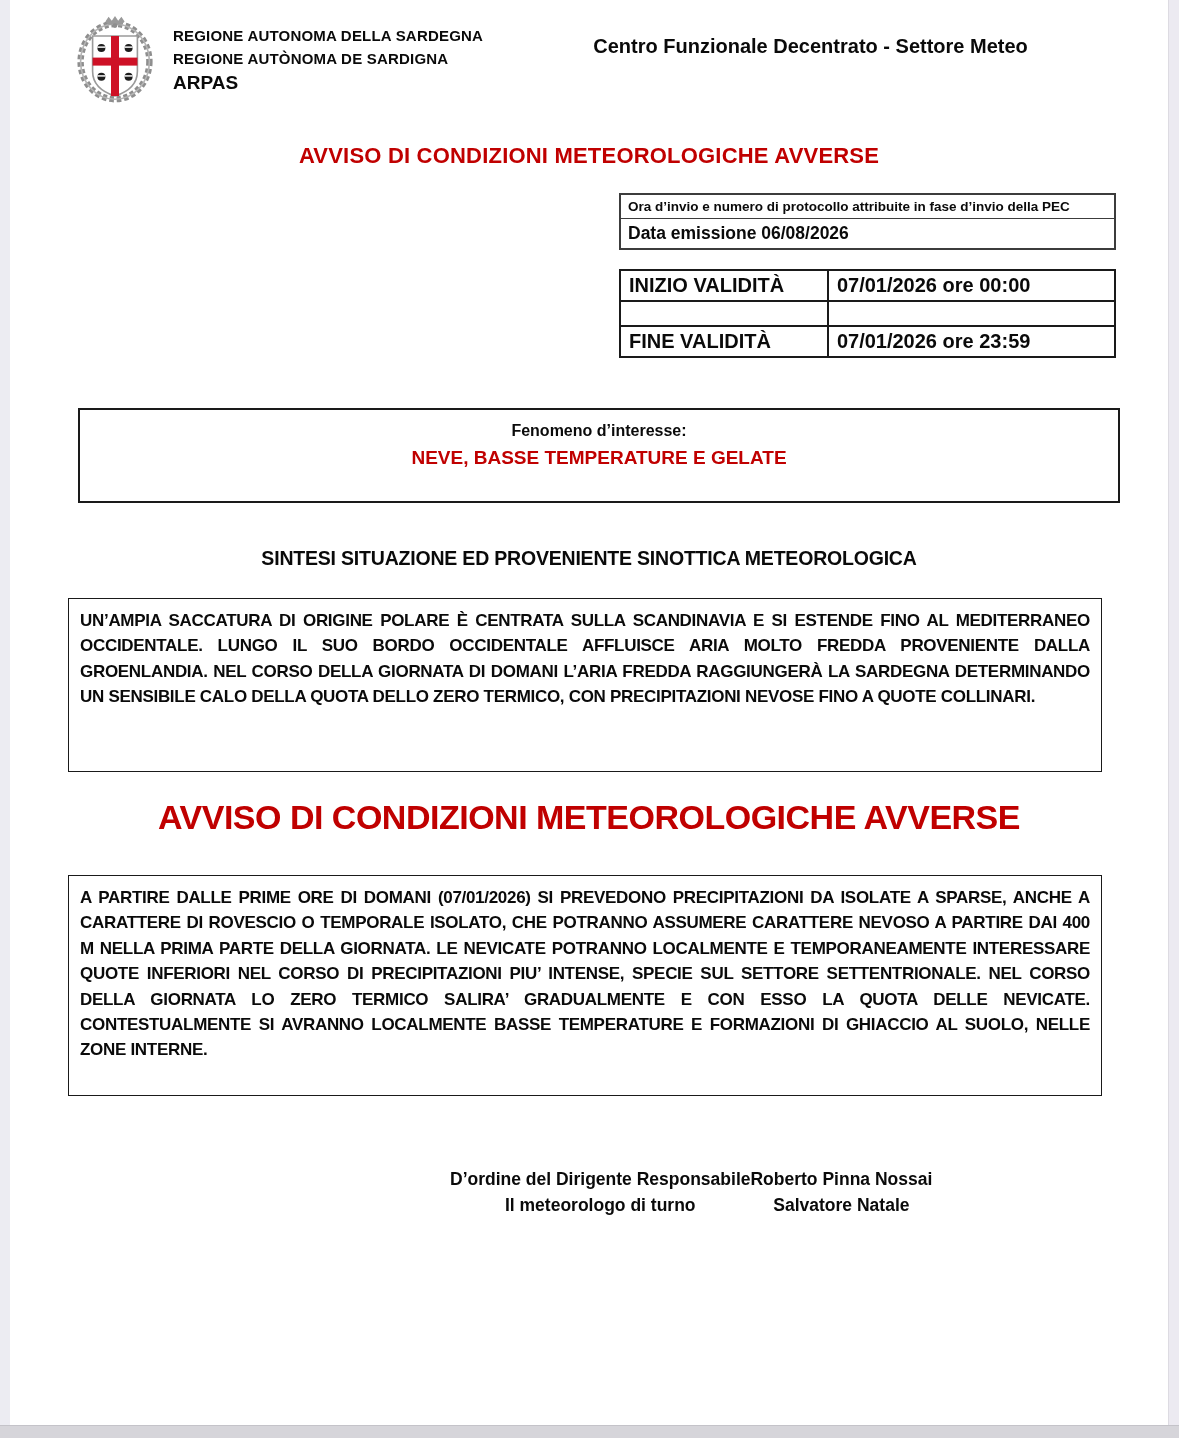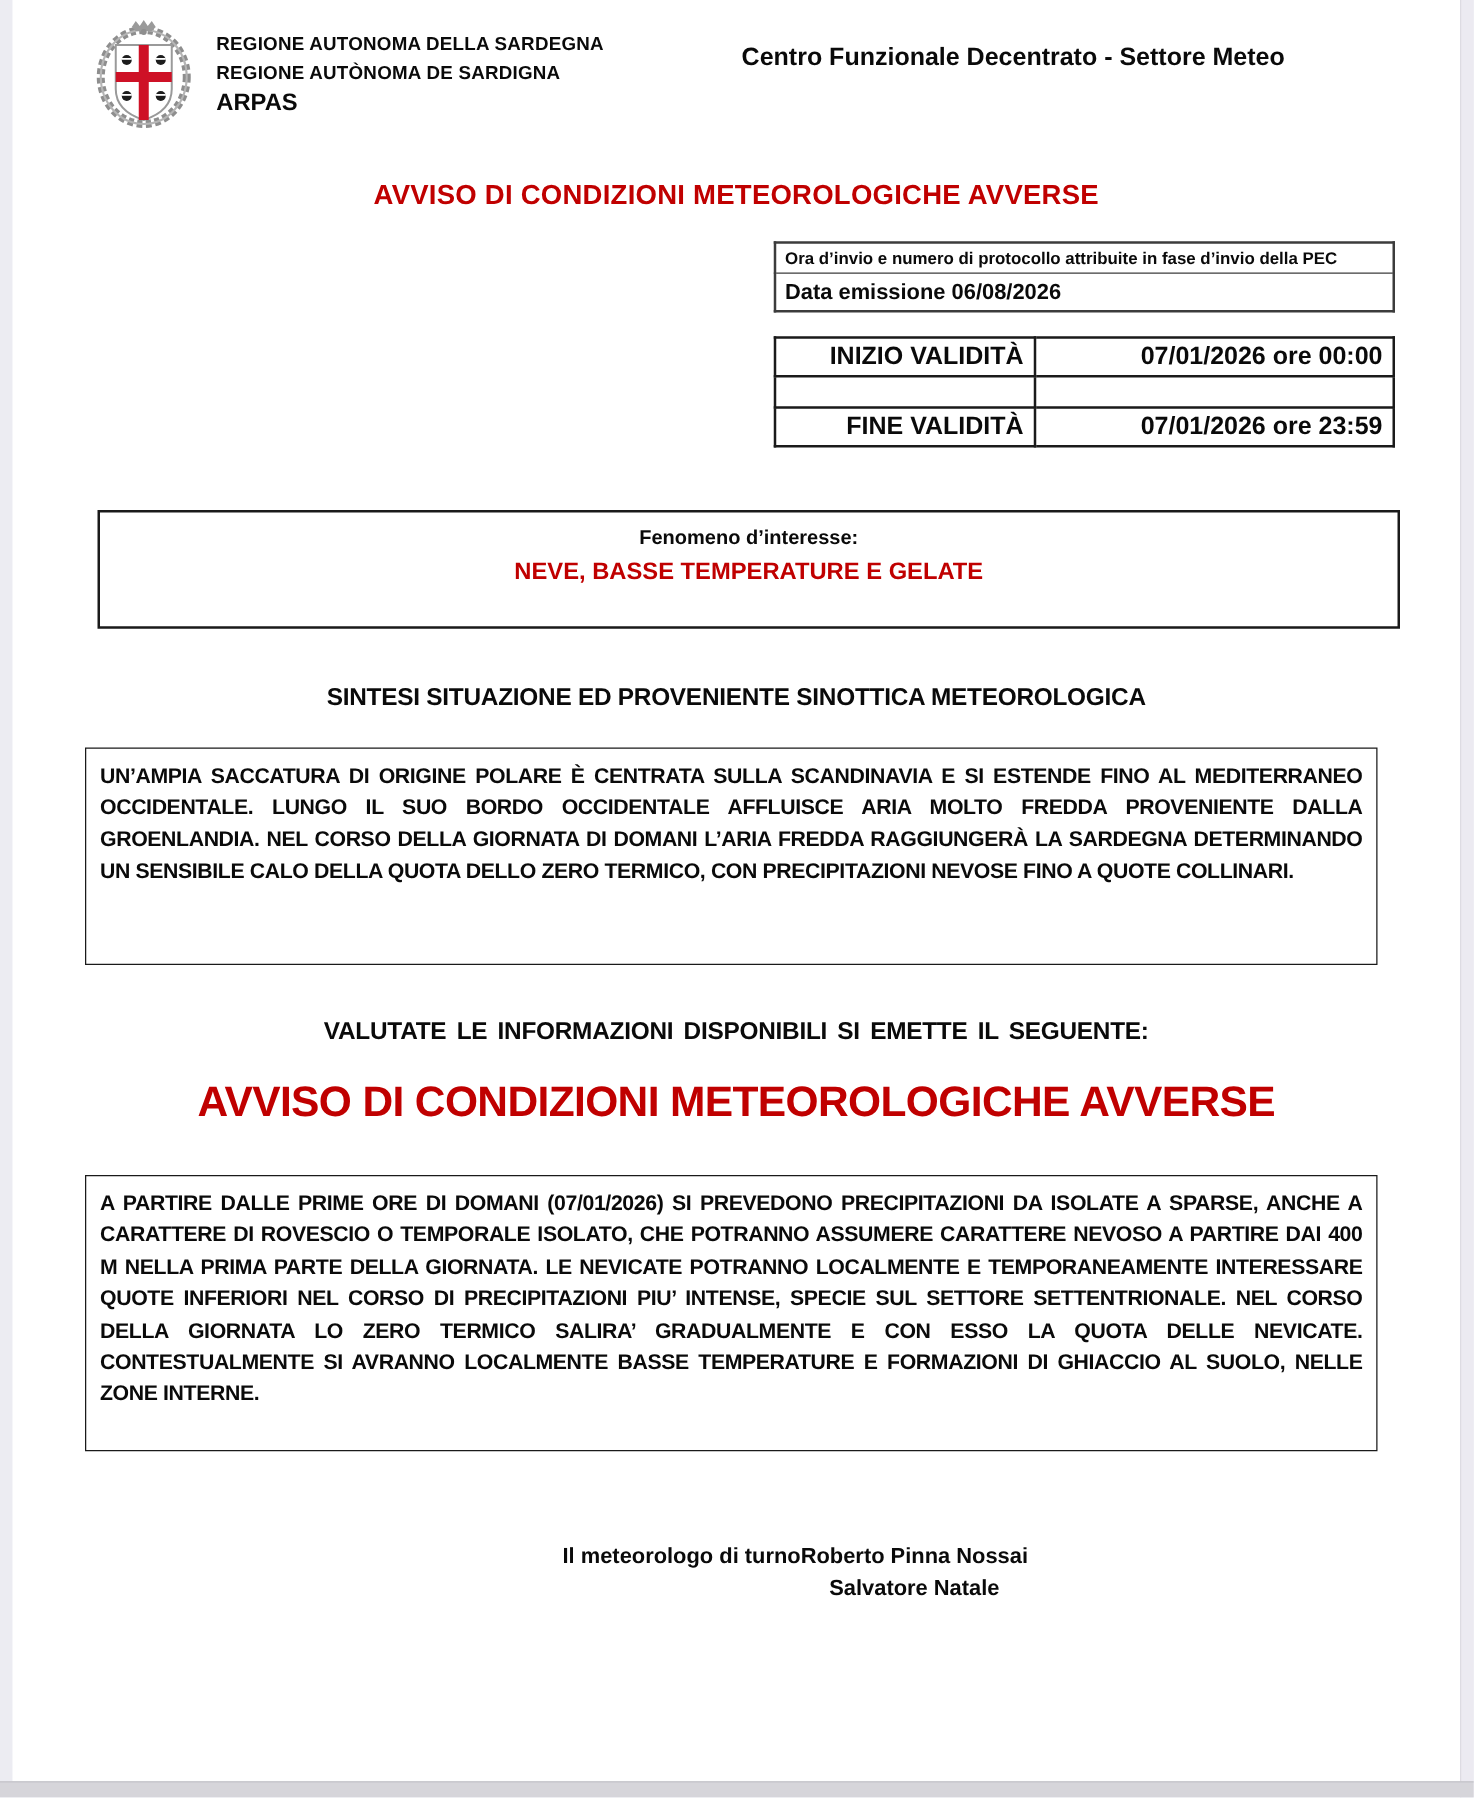--- a/index.html
+++ b/index.html
@@ -49,21 +49,21 @@
   }
 
   
   .tables-wrap { width: 497px; margin: 24px 52px 0 auto; }
   table { border-collapse: collapse; width: 100%; }
   .pec-table { border: 2px solid #3c3c3c; }
   .pec-table td { border: 1.5px solid #3c3c3c; padding: 4px 7px; }
   .pec-row1 { font-size: 13.5px; font-weight: bold; }
   .pec-row2 { font-size: 17.5px; font-weight: bold; }
   .validity-table { margin-top: 19px; }
-  .validity-table td { border: 2px solid #1a1a1a; padding: 3px 8px; font-size: 20px; font-weight: bold; text-align: right; }
+  .validity-table td { border: 2px solid #1a1a1a; padding: 3px 8px; font-size: 20px; font-weight: bold; }
   .validity-table .col-label { width: 42%; }
   .validity-table .spacer-row td { height: 25px; }
 
   
   .phenomenon-box {
     margin: 50px 48px 0 68px; border: 2px solid #1a1a1a;
     padding: 7px 10px 30px 10px; text-align: center;
   }
   .phenomenon-label { font-size: 16px; font-weight: bold; line-height: 27px; }
   .phenomenon-value { font-size: 19px; font-weight: bold; line-height: 27px; color: var(--alert-red); }
@@ -176,29 +176,29 @@
     <div class="phenomenon-box">
       <div class="phenomenon-label">Fenomeno d’interesse:</div>
       <div class="phenomenon-value">NEVE, BASSE TEMPERATURE E GELATE</div>
     </div>
 
     <div class="section-heading">SINTESI SITUAZIONE ED PROVENIENTE SINOTTICA METEOROLOGICA</div>
     <div class="text-box synthesis-box">
       <p>UN’AMPIA SACCATURA DI ORIGINE POLARE È CENTRATA SULLA SCANDINAVIA E SI ESTENDE FINO AL MEDITERRANEO OCCIDENTALE. LUNGO IL SUO BORDO OCCIDENTALE AFFLUISCE ARIA MOLTO FREDDA PROVENIENTE DALLA GROENLANDIA. NEL CORSO DELLA GIORNATA DI DOMANI L’ARIA FREDDA RAGGIUNGERÀ LA SARDEGNA DETERMINANDO UN SENSIBILE CALO DELLA QUOTA DELLO ZERO TERMICO, CON PRECIPITAZIONI NEVOSE FINO A QUOTE COLLINARI.</p>
     </div>
 
-    <div class="decision-line">VALUTATE LE INFORMAZIONI DISPONIBILI SI EMETTE IL SEGUENTE:</div>
     <div class="warning-title">AVVISO DI CONDIZIONI METEOROLOGICHE AVVERSE</div>
 
     <div class="text-box warning-box">
       <p>A PARTIRE DALLE PRIME ORE DI DOMANI (07/01/2026) SI PREVEDONO PRECIPITAZIONI DA ISOLATE A SPARSE, ANCHE A CARATTERE DI ROVESCIO O TEMPORALE ISOLATO, CHE POTRANNO ASSUMERE CARATTERE NEVOSO A PARTIRE DAI 400 M NELLA PRIMA PARTE DELLA GIORNATA. LE NEVICATE POTRANNO LOCALMENTE E TEMPORANEAMENTE INTERESSARE QUOTE INFERIORI NEL CORSO DI PRECIPITAZIONI PIU’ INTENSE, SPECIE SUL SETTORE SETTENTRIONALE. NEL CORSO DELLA GIORNATA LO ZERO TERMICO SALIRA’ GRADUALMENTE E CON ESSO LA QUOTA DELLE NEVICATE. CONTESTUALMENTE SI AVRANNO LOCALMENTE BASSE TEMPERATURE E FORMAZIONI DI GHIACCIO AL SUOLO, NELLE ZONE INTERNE.</p>
     </div>
 
     <div class="signature">
       <div class="sig-left">
+        <p>D’ordine del Dirigente Responsabile</p>
         <p>Il meteorologo di turno</p>
       </div>
       <div class="sig-right">
         <p>Roberto Pinna Nossai</p>
         <p>Salvatore Natale</p>
       </div>
     </div>
 
   </div>
 

